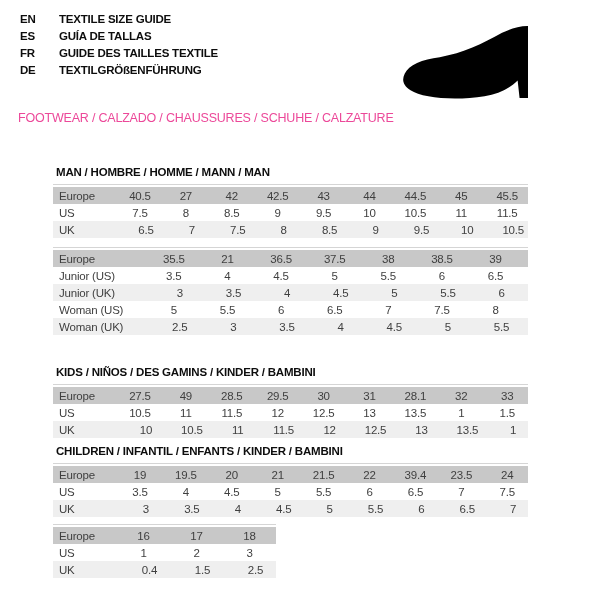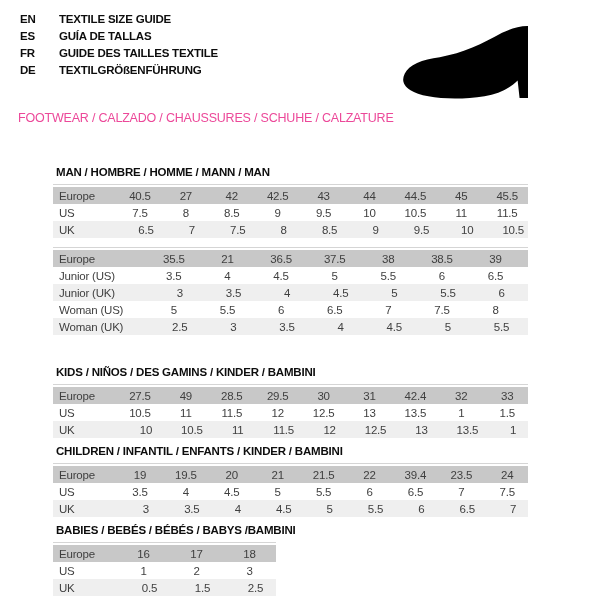--- a/index.html
+++ b/index.html
@@ -207,21 +207,21 @@
         <div class="section-title">KIDS / NIÑOS / DES GAMINS / KINDER / BAMBINI</div>
         <div class="size-table">
           <div class="t-row header-row">
             <div class="row-label">Europe</div>
             <div class="cell">27.5</div>
             <div class="cell">49</div>
             <div class="cell">28.5</div>
             <div class="cell">29.5</div>
             <div class="cell">30</div>
             <div class="cell">31</div>
-            <div class="cell">42.4</div>
+            <div class="cell">28.1</div>
             <div class="cell">32</div>
             <div class="cell">33</div>
             <div class="cell">33.5</div>
           </div>
           <div class="t-row">
             <div class="row-label">US</div>
             <div class="cell">10.5</div>
             <div class="cell">11</div>
             <div class="cell">11.5</div>
             <div class="cell">12</div>
@@ -285,37 +285,36 @@
             <div class="cell">5</div>
             <div class="cell">5.5</div>
             <div class="cell">6</div>
             <div class="cell">6.5</div>
             <div class="cell">7</div>
             <div class="cell">7.5</div>
           </div>
         </div>
       </div>
       <div class="size-section sec-babies">
-        <div class="section-title">BABIES / BEBÉS / BÉBÉS / BABYS /BAMBINI</div>
         <div class="size-table">
           <div class="t-row header-row">
             <div class="row-label">Europe</div>
             <div class="cell">16</div>
             <div class="cell">17</div>
             <div class="cell">18</div>
           </div>
           <div class="t-row">
             <div class="row-label">US</div>
             <div class="cell">1</div>
             <div class="cell">2</div>
             <div class="cell">3</div>
           </div>
           <div class="t-row alt-row">
             <div class="row-label">UK</div>
-            <div class="cell">0.5</div>
+            <div class="cell">0.4</div>
             <div class="cell">1.5</div>
             <div class="cell">2.5</div>
           </div>
         </div>
       </div>
     </div>
 
 </div>
 
 </body></html>

